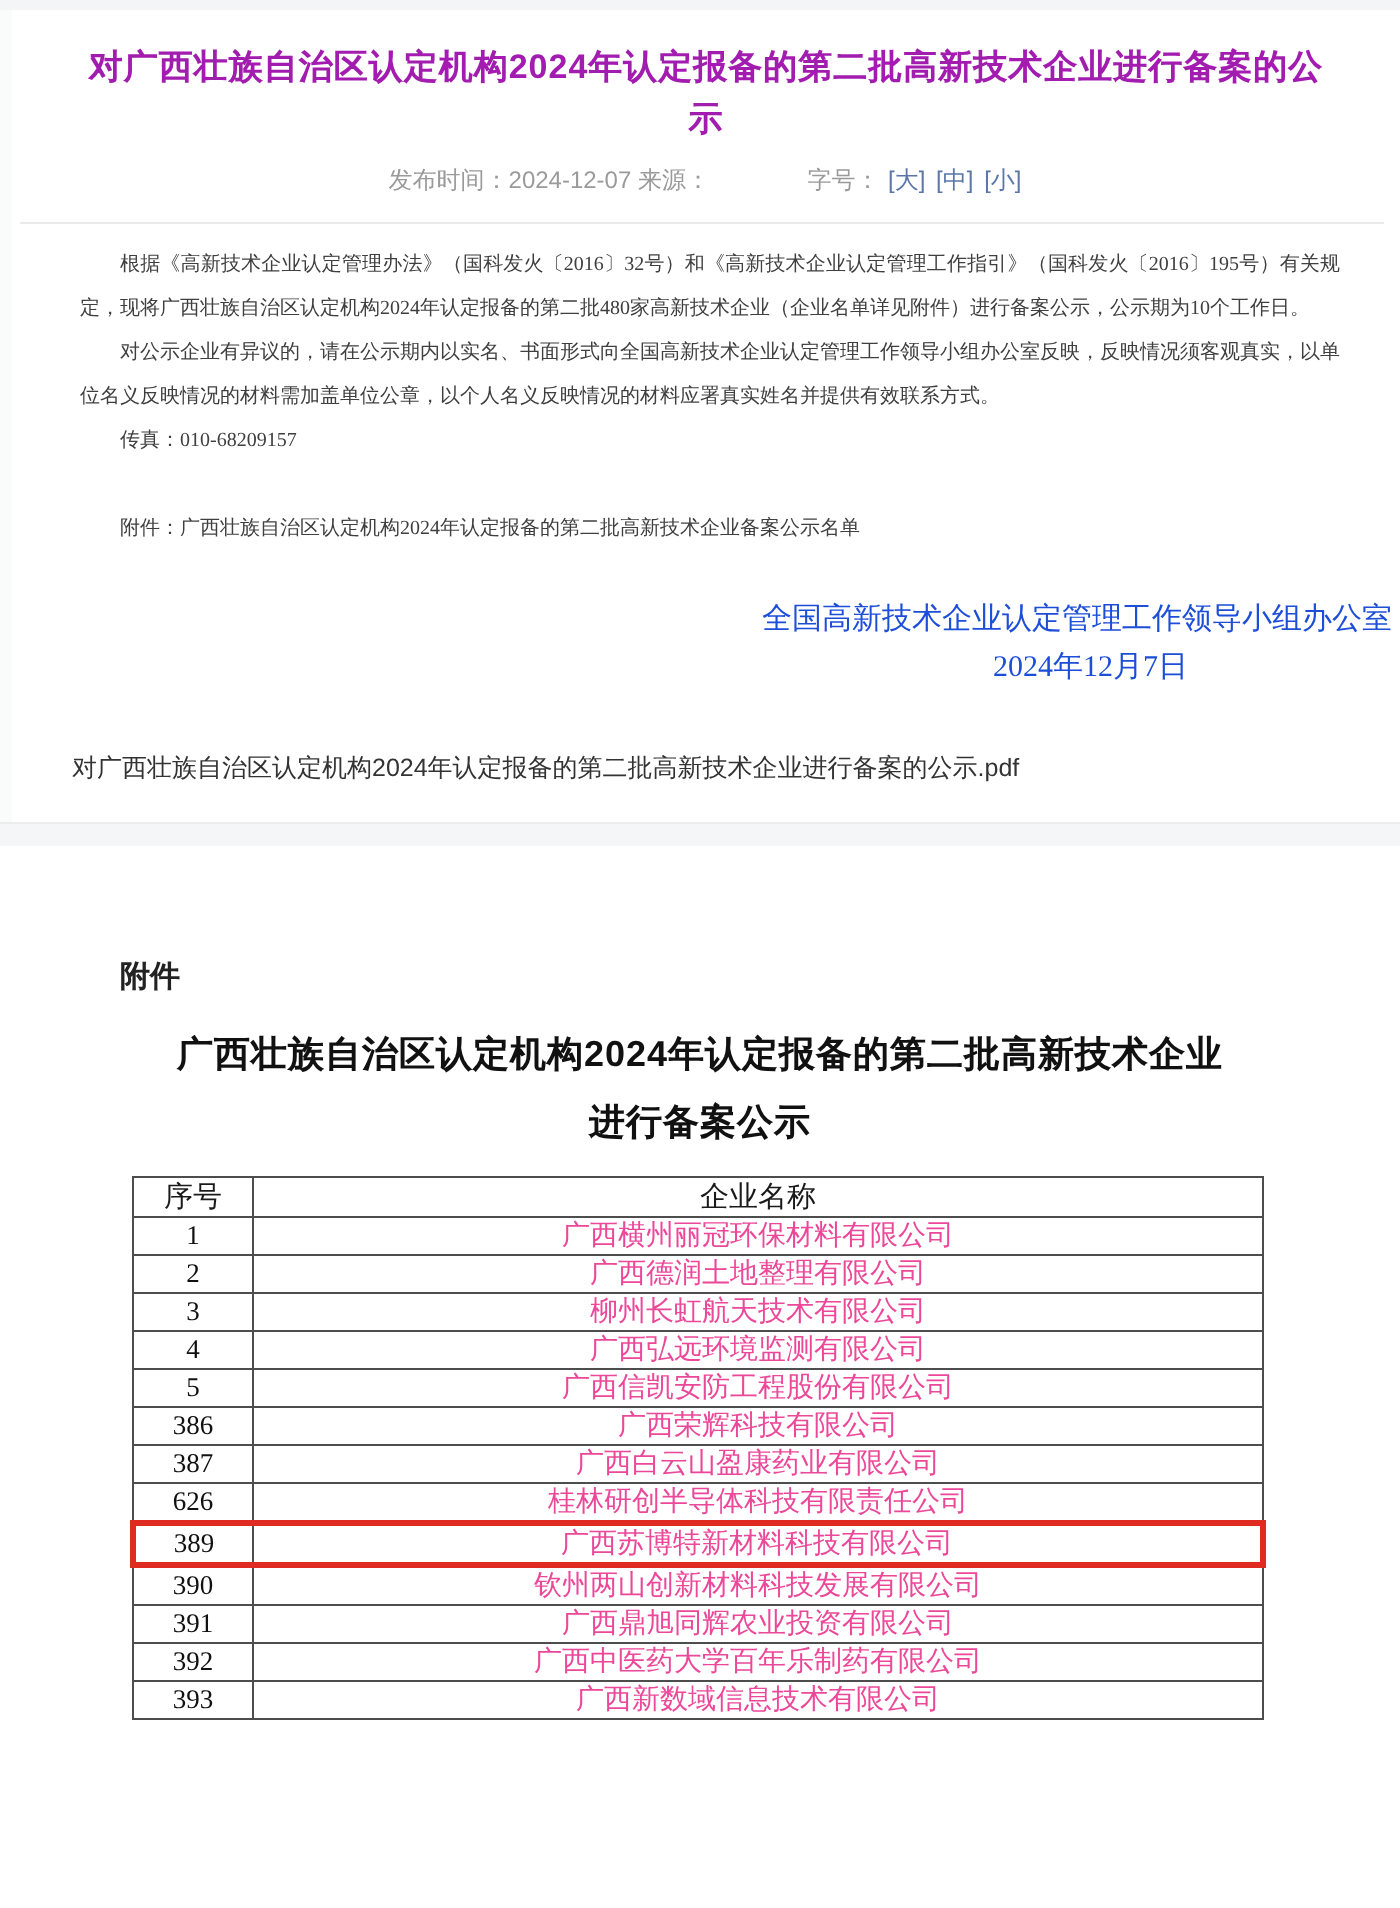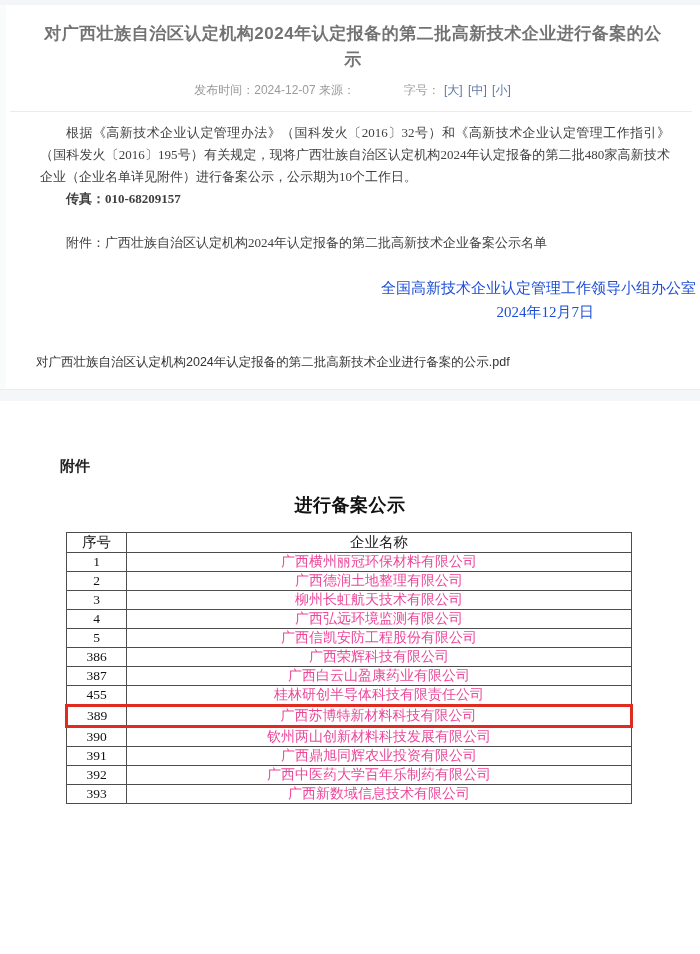--- a/index.html
+++ b/index.html
@@ -8,37 +8,37 @@
     width: 700px; height: 954px; overflow: hidden;
     background: #ffffff;
     font-family: "Liberation Sans", "DejaVu Sans", sans-serif;
   }
   .top-strip { height: 5px; background: #f4f5f6; }
   .page { width: 700px; }
 
   
   .doc-section { background: #fff; padding: 12px 0 18px 0; border-left: 6px solid #fafbfb; }
   .doc-title {
-    text-align: center; font-size: 17px; font-weight: bold; color: #737373;
+    text-align: center; font-size: 17px; font-weight: bold; color: #a21caf;
     letter-spacing: 0.5px; padding: 4px 30px 0 30px; line-height: 26px;
   }
   .meta-line {
     text-align: center; font-size: 12px; color: #9a9a9a; margin-top: 9px;
   }
   .meta-line .gap { display: inline-block; width: 42px; }
   .size-link { color: #5b77a8; text-decoration: none; margin: 0 1px; cursor: pointer; }
   .divider { border: none; border-top: 1px solid #ebebeb; margin: 12px 8px 0 4px; }
 
   .doc-body {
     font-family: "Liberation Serif", "DejaVu Serif", serif;
-    font-size: 13px; line-height: 22px; color: #3f3f3f;
+    font-size: 10px; line-height: 22px; color: #3f3f3f;
     padding: 10px 30px 0 34px; text-align: justify;
   }
   .doc-body p { text-indent: 2em; }
-  .fax-line { margin-top: 0; font-weight: bold; }
+  .fax-line { margin-top: 0; }
   .attach-ref { margin-top: 22px; }
   .sig-block {
     margin-top: 22px; text-align: right; padding-right: 4px;
     font-family: "Liberation Serif", "DejaVu Serif", serif;
     font-size: 15px; color: #1d4ed8; line-height: 24px;
   }
   .sig-date { padding-right: 102px; }
   .pdf-link {
     margin: 30px 0 0 30px; font-size: 12.5px; color: #333;
     font-family: "Liberation Sans", sans-serif; cursor: pointer;
@@ -89,37 +89,39 @@
       <span>字号：</span>
       <a class="size-link">[大]</a>
       <a class="size-link">[中]</a>
       <a class="size-link">[小]</a>
     </div>
 
     <hr class="divider">
 
     <div class="doc-body">
       <p>根据《高新技术企业认定管理办法》（国科发火〔2016〕32号）和《高新技术企业认定管理工作指引》（国科发火〔2016〕195号）有关规定，现将广西壮族自治区认定机构2024年认定报备的第二批480家高新技术企业（企业名单详见附件）进行备案公示，公示期为10个工作日。</p>
+      <p>对公示企业有异议的，请在公示期内以实名、书面形式向全国高新技术企业认定管理工作领导小组办公室反映，反映情况须客观真实，以单位名义反映情况的材料需加盖单位公章，以个人名义反映情况的材料应署真实姓名并提供有效联系方式。</p>
       <p class="fax-line">传真：010-68209157</p>
       <p class="attach-ref">附件：广西壮族自治区认定机构2024年认定报备的第二批高新技术企业备案公示名单</p>
     </div>
 
     <div class="sig-block">
       <div>全国高新技术企业认定管理工作领导小组办公室</div>
       <div class="sig-date">2024年12月7日</div>
     </div>
 
     <div class="pdf-link">对广西壮族自治区认定机构2024年认定报备的第二批高新技术企业进行备案的公示.pdf</div>
   </div>
 
   <div class="section-gap"></div>
 
   <div class="attachment-section">
     <div class="att-label">附件</div>
     <div class="att-title">
+      <div>广西壮族自治区认定机构2024年认定报备的第二批高新技术企业</div>
       <div>进行备案公示</div>
     </div>
 
     <table class="company-table">
       <colgroup>
           <col class="col-no">
           <col>
         </colgroup>
       <thead>
         <tr>
@@ -150,21 +152,21 @@
           </tr>
           <tr>
             <td class="cell-no">386</td>
             <td class="cell-name">广西荣辉科技有限公司</td>
           </tr>
           <tr>
             <td class="cell-no">387</td>
             <td class="cell-name">广西白云山盈康药业有限公司</td>
           </tr>
           <tr>
-            <td class="cell-no">455</td>
+            <td class="cell-no">626</td>
             <td class="cell-name">桂林研创半导体科技有限责任公司</td>
           </tr>
           <tr class="hl">
             <td class="cell-no">389</td>
             <td class="cell-name">广西苏博特新材料科技有限公司</td>
           </tr>
           <tr>
             <td class="cell-no">390</td>
             <td class="cell-name">钦州两山创新材料科技发展有限公司</td>
           </tr>

